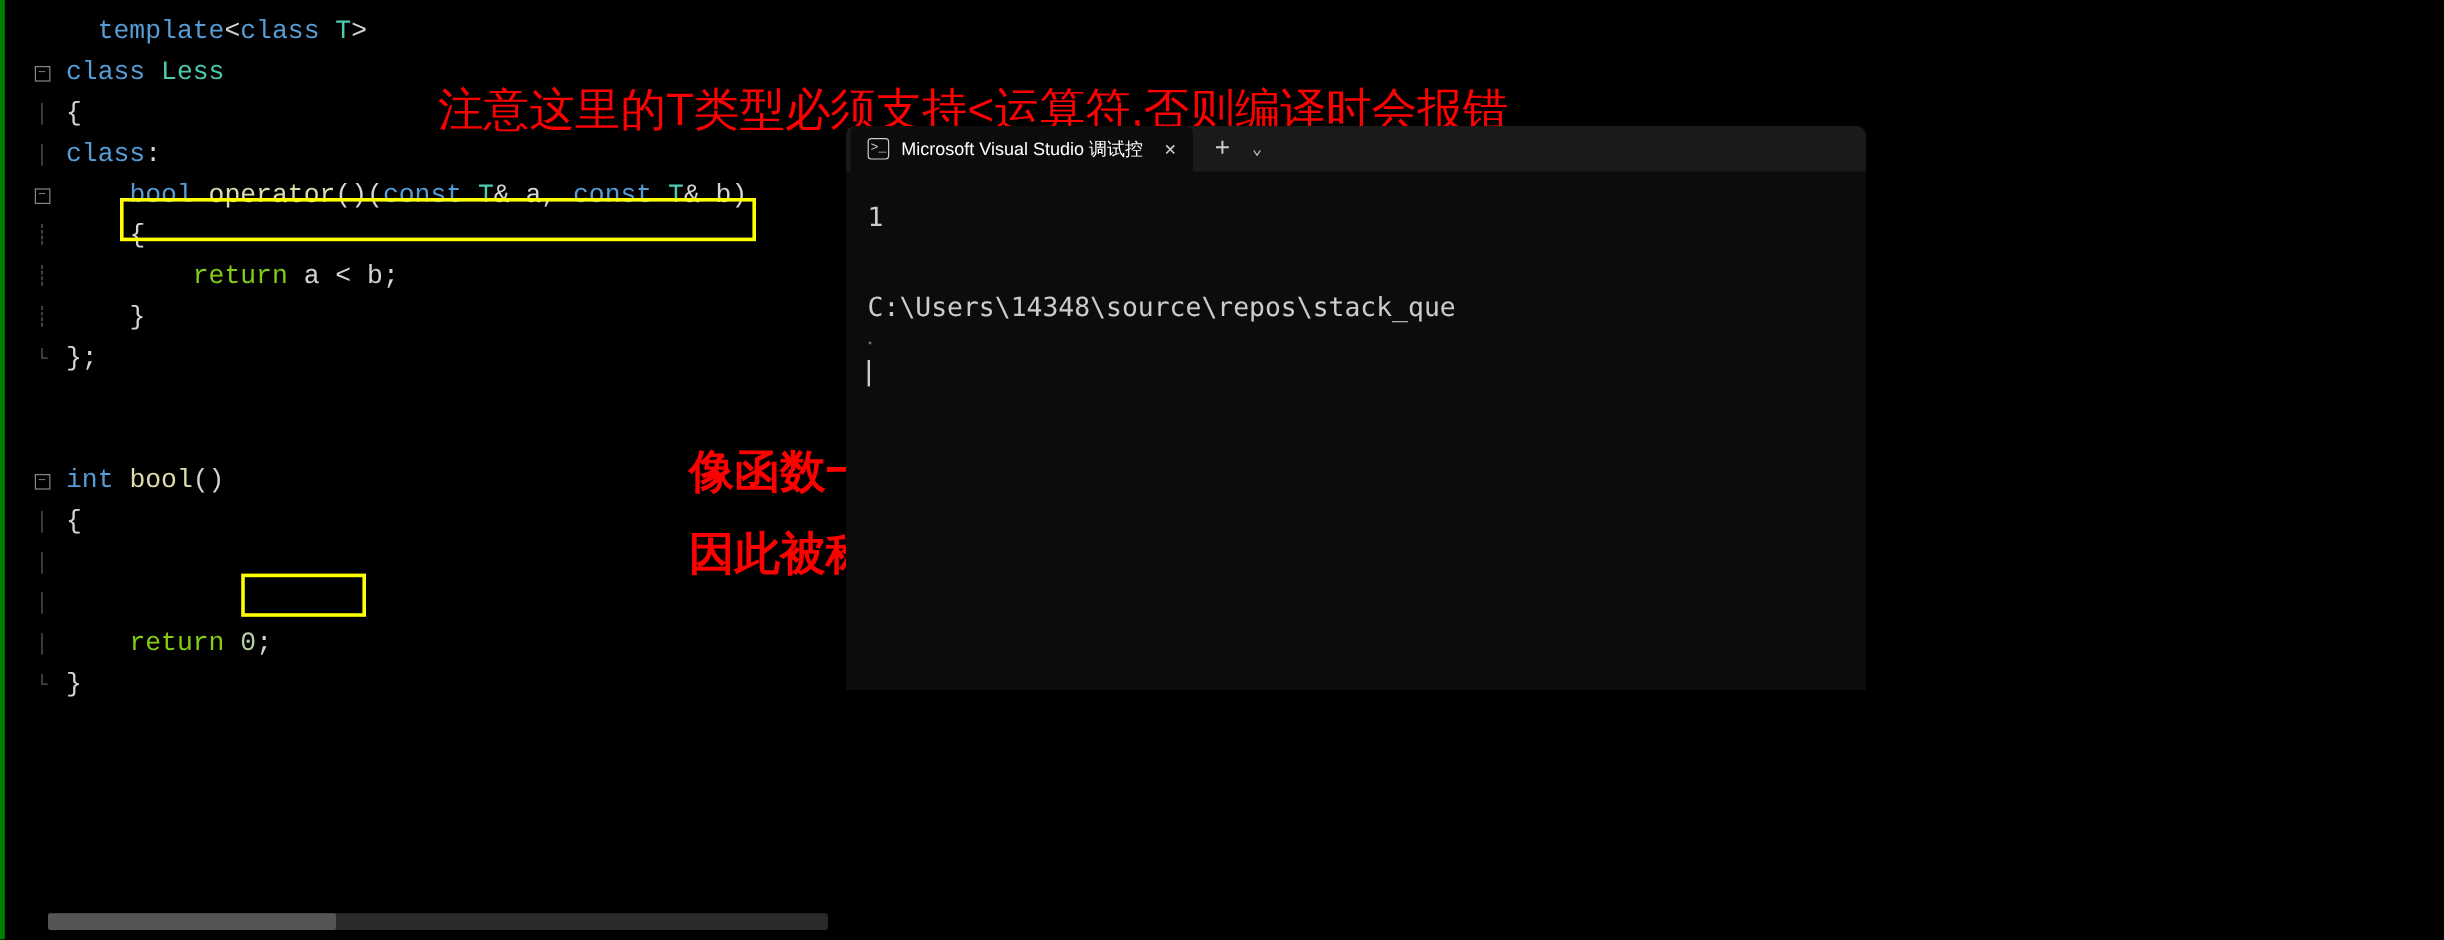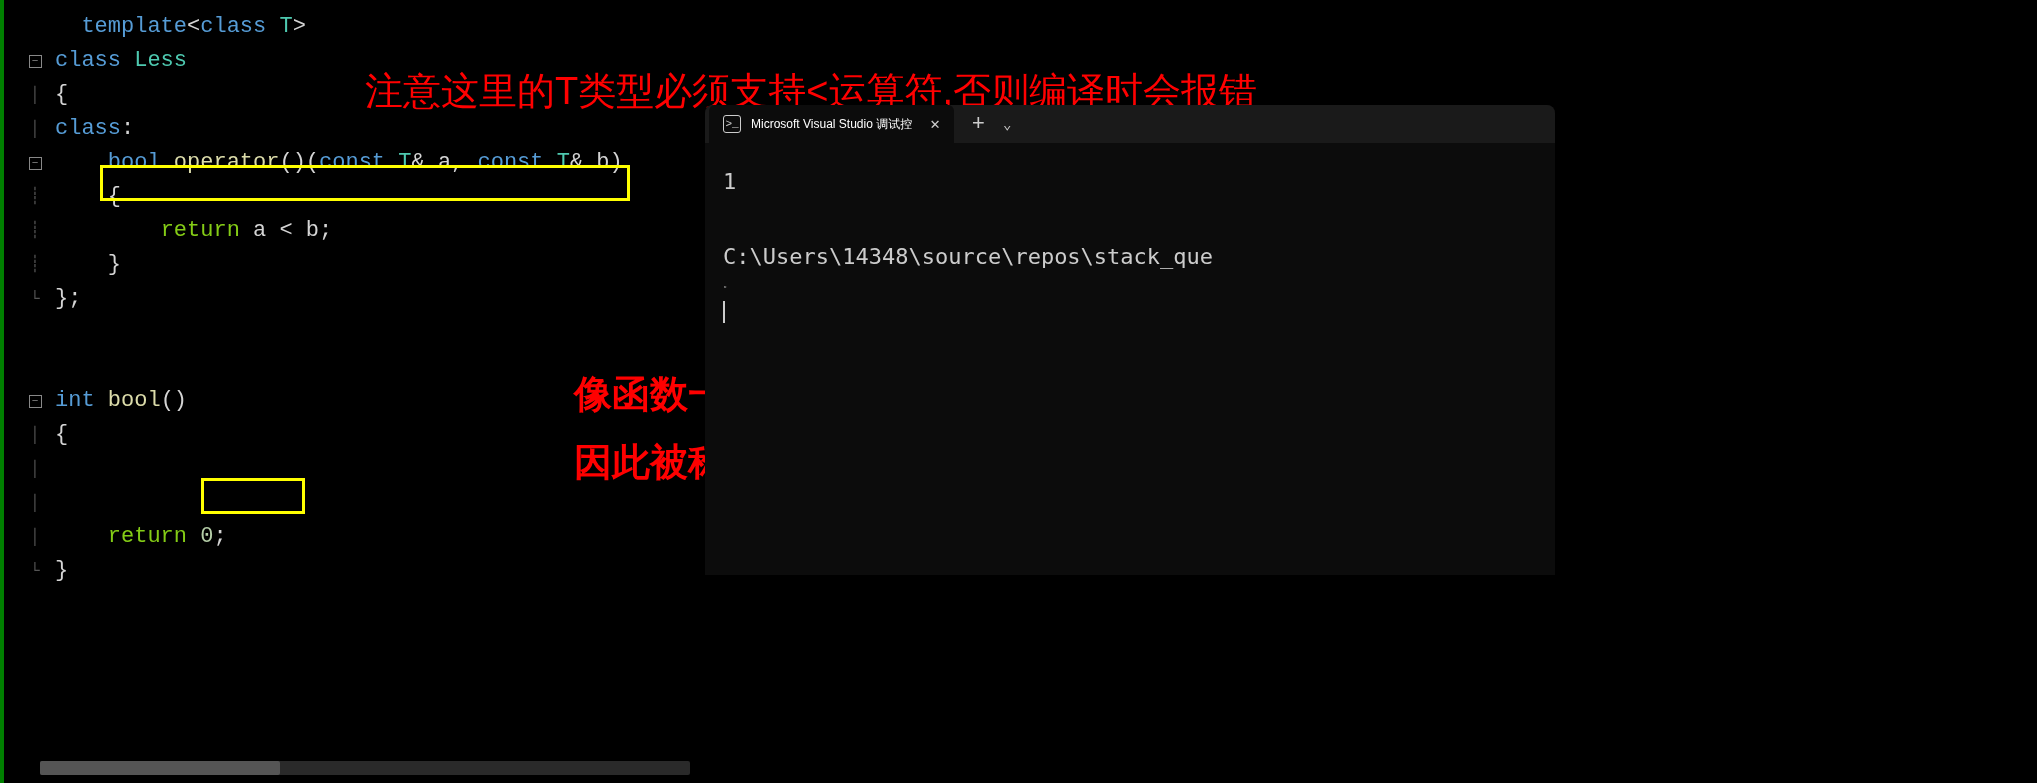--- a/index.html
+++ b/index.html
@@ -140,21 +140,21 @@
       border: 1.5px solid #ccc;
       border-radius: 3px;
       display: flex;
       align-items: center;
       justify-content: center;
       font-size: 11px;
       color: #ccc;
     }
     .console-title {
       color: #fff;
-      font-size: 12px;
+      font-size: 15px;
       font-family: 'Segoe UI', 'Microsoft YaHei', sans-serif;
     }
     .console-close {
       color: #ccc;
       font-size: 16px;
       margin-left: 8px;
       cursor: pointer;
     }
     .console-actions {
       display: flex;

